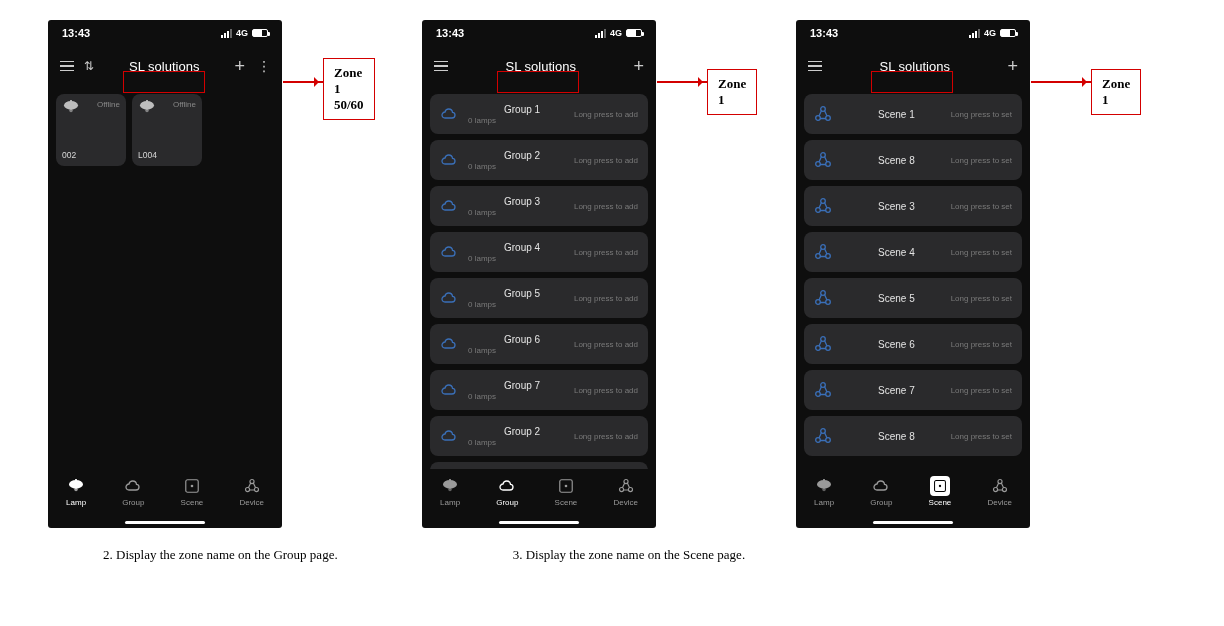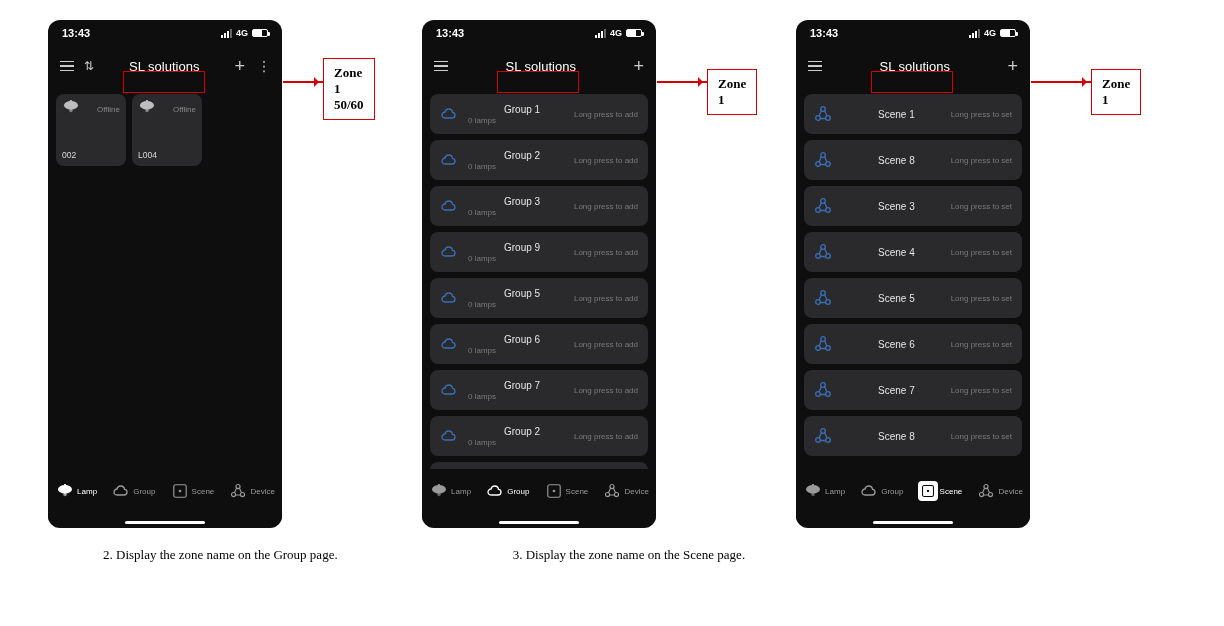--- a/index.html
+++ b/index.html
@@ -17,21 +17,21 @@
     justify-content: flex-start;
     padding-left: 8px;
   }
   .phone-block {
     position: relative;
   }
   .phone {
     width: 234px;
     height: 508px;
     background: #0e0e0e;
-    border-radius: 12px;
+    border-radius: 3px;
     color: #fff;
     display: flex;
     flex-direction: column;
     overflow: hidden;
     position: relative;
   }
   .status-bar {
     height: 26px;
     display: flex;
     justify-content: space-between;
@@ -77,21 +77,21 @@
   .lamp-card {
     background:#2a2a2c;
     border-radius:8px;
     width:70px;
     height:72px;
     padding:6px;
     display:flex; flex-direction:column; justify-content:space-between;
     font-size:8px; color:#888;
   }
   .lamp-card.active { background:#3a3a3c; }
-  .lamp-top{ display:flex; justify-content:space-between; align-items:flex-end;}
+  .lamp-top{ display:flex; justify-content:space-between; align-items:flex-start;}
   .lamp-icon{ width:18px; height:14px; }
   .toggle{ width:24px;height:14px;background:#3a78f2;border-radius:8px;position:relative;}
   .toggle::after{content:"";position:absolute;right:1px;top:1px;width:12px;height:12px;background:#fff;border-radius:50%;}
   .lamp-label{ color:#d8d8d8; font-size:8.5px;}
   
   .row {
     background:#2a2a2c;
     border-radius:8px;
     height:40px;
     margin-bottom:6px;
@@ -108,21 +108,21 @@
   
   .tab-bar {
     height:52px;
     display:flex;
     justify-content:space-around;
     align-items:center;
     padding-bottom:8px;
     background:#0e0e0e;
   }
   .tab {
-    display:flex; flex-direction:row; align-items:center;
+    display:flex; flex-direction:column; align-items:center;
     font-size:8px; color:#9a9a9a; gap:2px;
   }
   .tab.active { color:#fff; }
   .tab.active.scene-tab .tab-icon-box{ background:#fff; border-radius:4px; }
   .tab-icon-box{ width:20px;height:20px; display:flex;align-items:center;justify-content:center;}
   .home-ind{ width:80px;height:3px;background:#fff;border-radius:2px;margin:0 auto 4px;}
   
   .callout {
     position:absolute;
     border:1.5px solid #d30000;
@@ -355,21 +355,21 @@
             </div>
             <span class="row-hint">Long press to add</span>
           </div>
           <div class="row">
             <span class="row-icon" style="color:#3a6fb8">
               <svg viewBox="0 0 18 14">
                 <use href="#cloud-svg"></use>
               </svg>
             </span>
             <div class="row-text">
-              <span class="row-title">Group 9</span>
+              <span class="row-title">Group 4</span>
               <span class="row-sub">0 lamps</span>
             </div>
             <span class="row-hint">Long press to add</span>
           </div>
           <div class="row">
             <span class="row-icon" style="color:#3a6fb8">
               <svg viewBox="0 0 18 14">
                 <use href="#cloud-svg"></use>
               </svg>
             </span>

